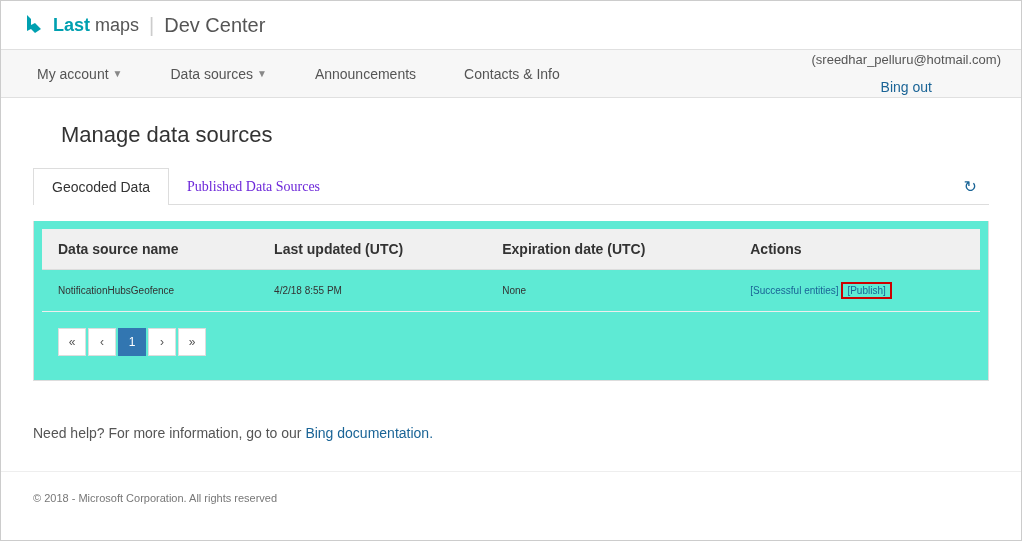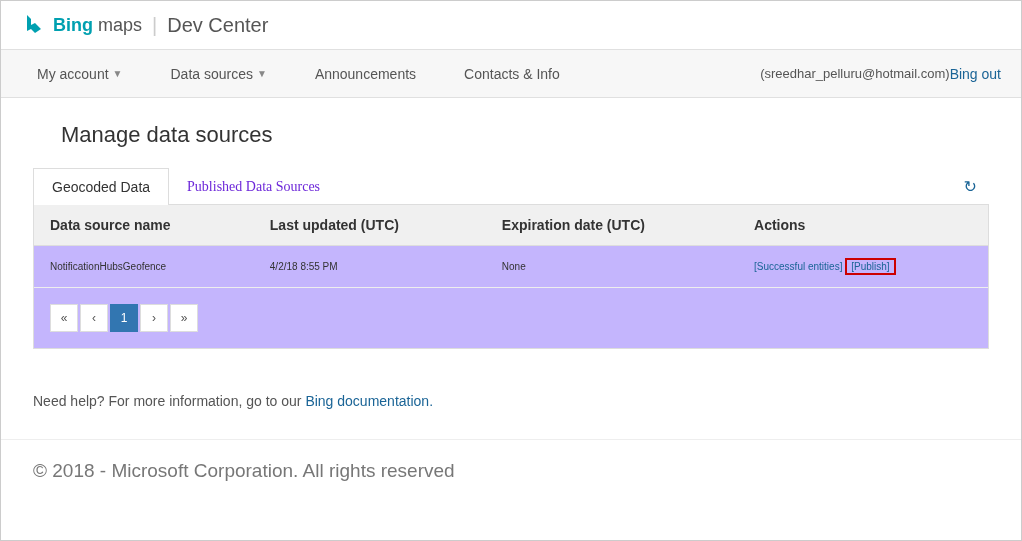--- a/index.html
+++ b/index.html
@@ -70,20 +70,22 @@
       text-decoration: none;
       white-space: nowrap;
     }
     .nav-item .caret {
       font-size: 10px;
       color: #888;
     }
     .nav-right {
       display: flex;
       align-items: center;
+      gap: 12px;
+      flex-direction: column;
     }
     .nav-email {
       color: #555;
       font-size: 13px;
     }
     .nav-signout {
       color: #1a6496;
       cursor: pointer;
       font-size: 14px;
       text-decoration: none;
@@ -99,21 +101,21 @@
       color: #333;
       margin-bottom: 20px;
       margin-left: 28px;
     }
 
     
     .tabs-container {
       display: flex;
       align-items: center;
       border-bottom: 1px solid #ddd;
-      margin-bottom: 0;
+      margin-bottom: 16px;
       position: relative;
     }
     .tab {
       padding: 10px 18px;
       cursor: pointer;
       font-size: 14px;
       color: #555;
       border: 1px solid transparent;
       border-bottom: none;
       margin-bottom: -1px;
@@ -136,22 +138,22 @@
       color: #1a6496;
       cursor: pointer;
       font-size: 16px;
       padding: 8px 12px;
     }
 
     
     .data-table-container {
       border: 1px solid #ddd;
       border-top: none;
-      background: #c4b5fd;
-      padding: 0;
+      background: #5eead4;
+      padding: 8px;
     }
     .data-table {
       width: 100%;
       border-collapse: collapse;
     }
     .data-table thead tr {
       background: #f0f0f0;
       border-bottom: 1px solid #ddd;
     }
     .data-table th {
@@ -216,41 +218,41 @@
     }
     .help-link {
       color: #1a6496;
       cursor: pointer;
       text-decoration: none;
     }
 
     
     .footer {
       padding: 20px 32px;
-      font-size: 19px;
+      font-size: 11px;
       color: #777;
       border-top: 1px solid #eee;
       margin-top: 10px;
     }
 
     
     .bing-logo-svg {
       display: inline-block;
       vertical-align: middle;
     }
   </style>
 </head>
 <body>
 
 <div class="logo-bar">
   <svg class="bing-logo-svg logo-bing-icon" viewBox="0 0 28 28" width="28" height="28">
     <path d="M6 4 L6 20 L10 18 L14 22 L20 18 L14 12 L10 14 L10 8 Z" fill="#00a0b0"></path>
   </svg>
   <span class="logo-text">
-    <span>Bing</span><span style="font-weight:300;color:#555;"> maps</span>
+    <span>Last</span><span style="font-weight:300;color:#555;"> maps</span>
   </span>
   <span class="logo-divider">|</span>
   <span class="logo-subtitle">Dev Center</span>
 </div>
 
 <div class="nav-bar">
   <div class="nav-left">
     <a class="nav-item">
       <span>My account</span>
       <span class="caret">▼</span>

